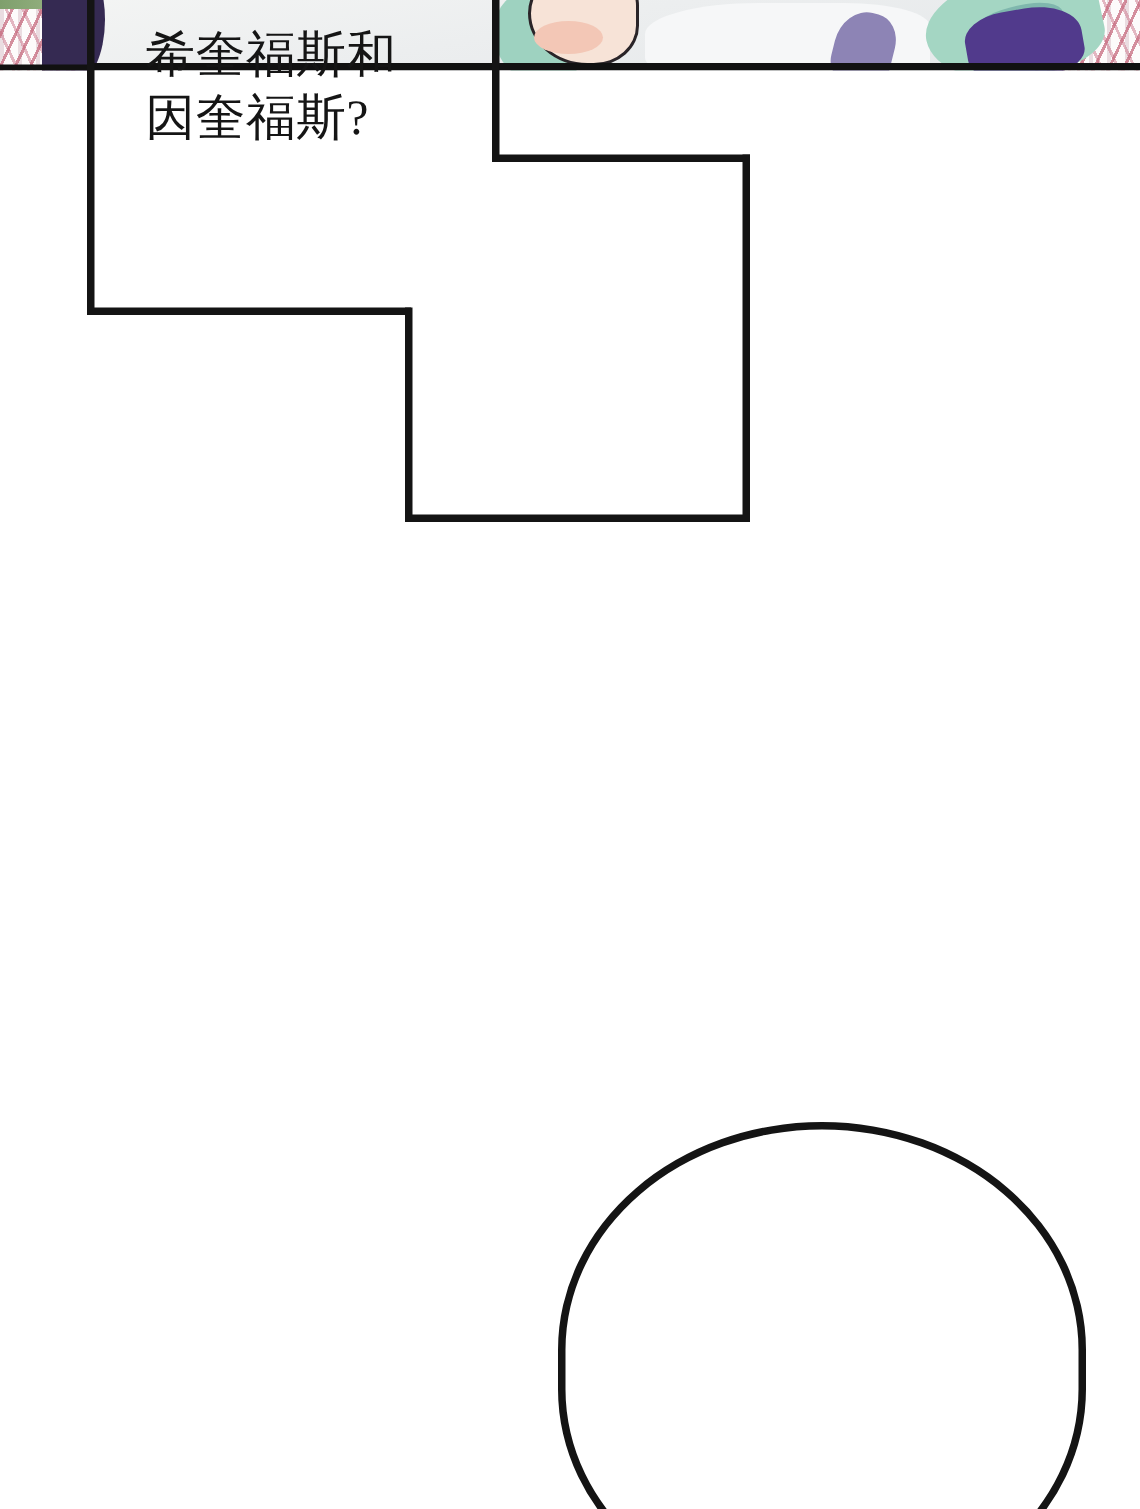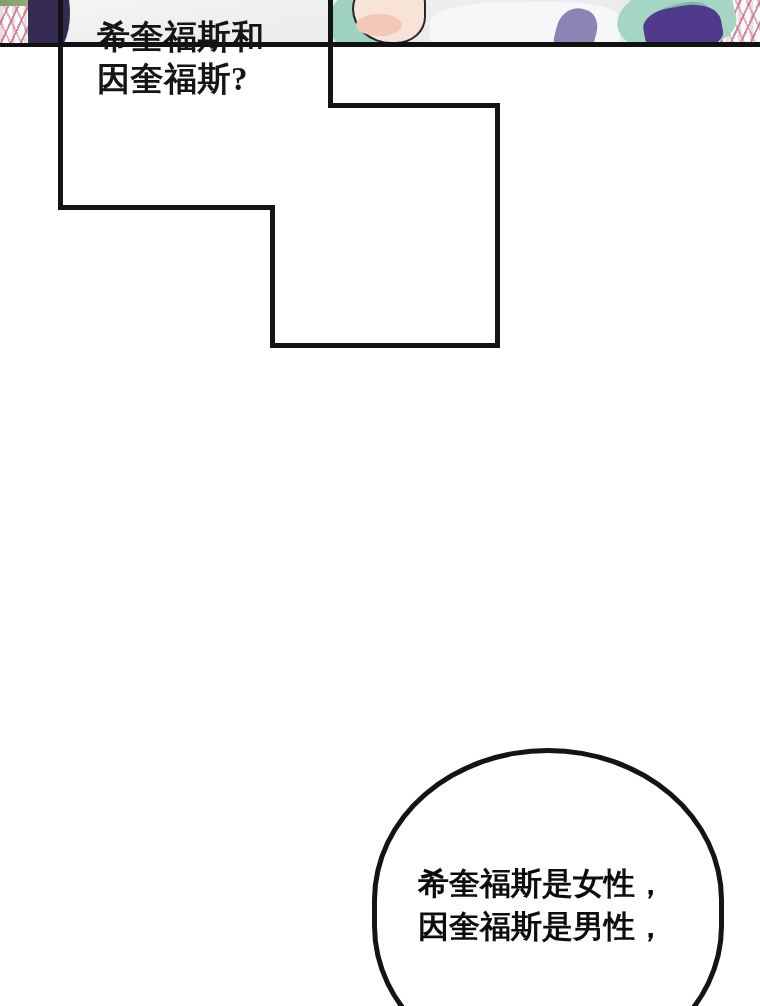--- a/index.html
+++ b/index.html
@@ -146,21 +146,21 @@
   }
 
   .speech-box {
     position: absolute;
     background: transparent;
   }
   .box-text {
     position: absolute;
     color: #151515;
     font-family: "Liberation Serif", "DejaVu Serif", serif;
-    font-weight: 700;
+    font-weight: 400;
     line-height: 1.28;
     white-space: pre-line;
     letter-spacing: 0.5px;
   }
   #box1-text {
     left: 97px;
     top: 16px;
     font-size: 33px;
   }
   #box2-text {
@@ -234,16 +234,14 @@
   <div class="speech-box">
 
     <div class="box-line" style="left:495px; top:103px; width:5px; height:245px;"></div>
 
     <div class="box-line" style="left:270px; top:343px; width:230px; height:5px;"></div>
 
     <div class="box-line" style="left:270px; top:205px; width:5px; height:143px;"></div>
   </div>
 
   <div class="oval-balloon"></div>
-  <div class="oval-text">希奎福斯是女性，
-因奎福斯是男性，</div>
 
 </div>
 
 </body></html>

